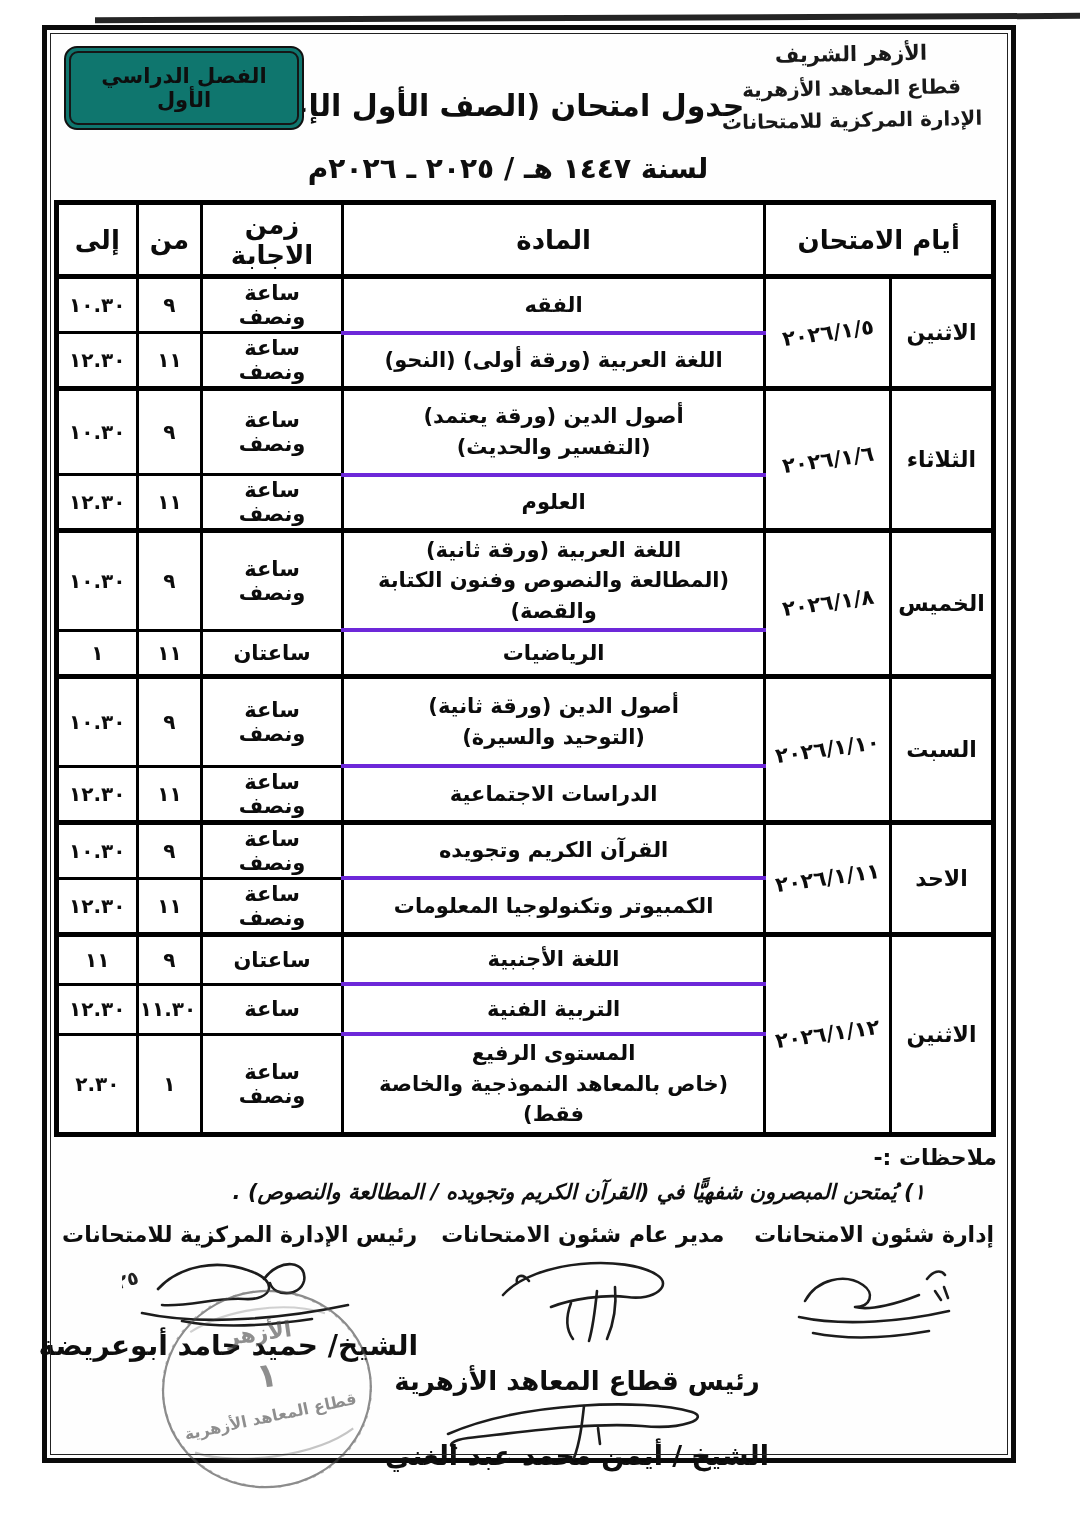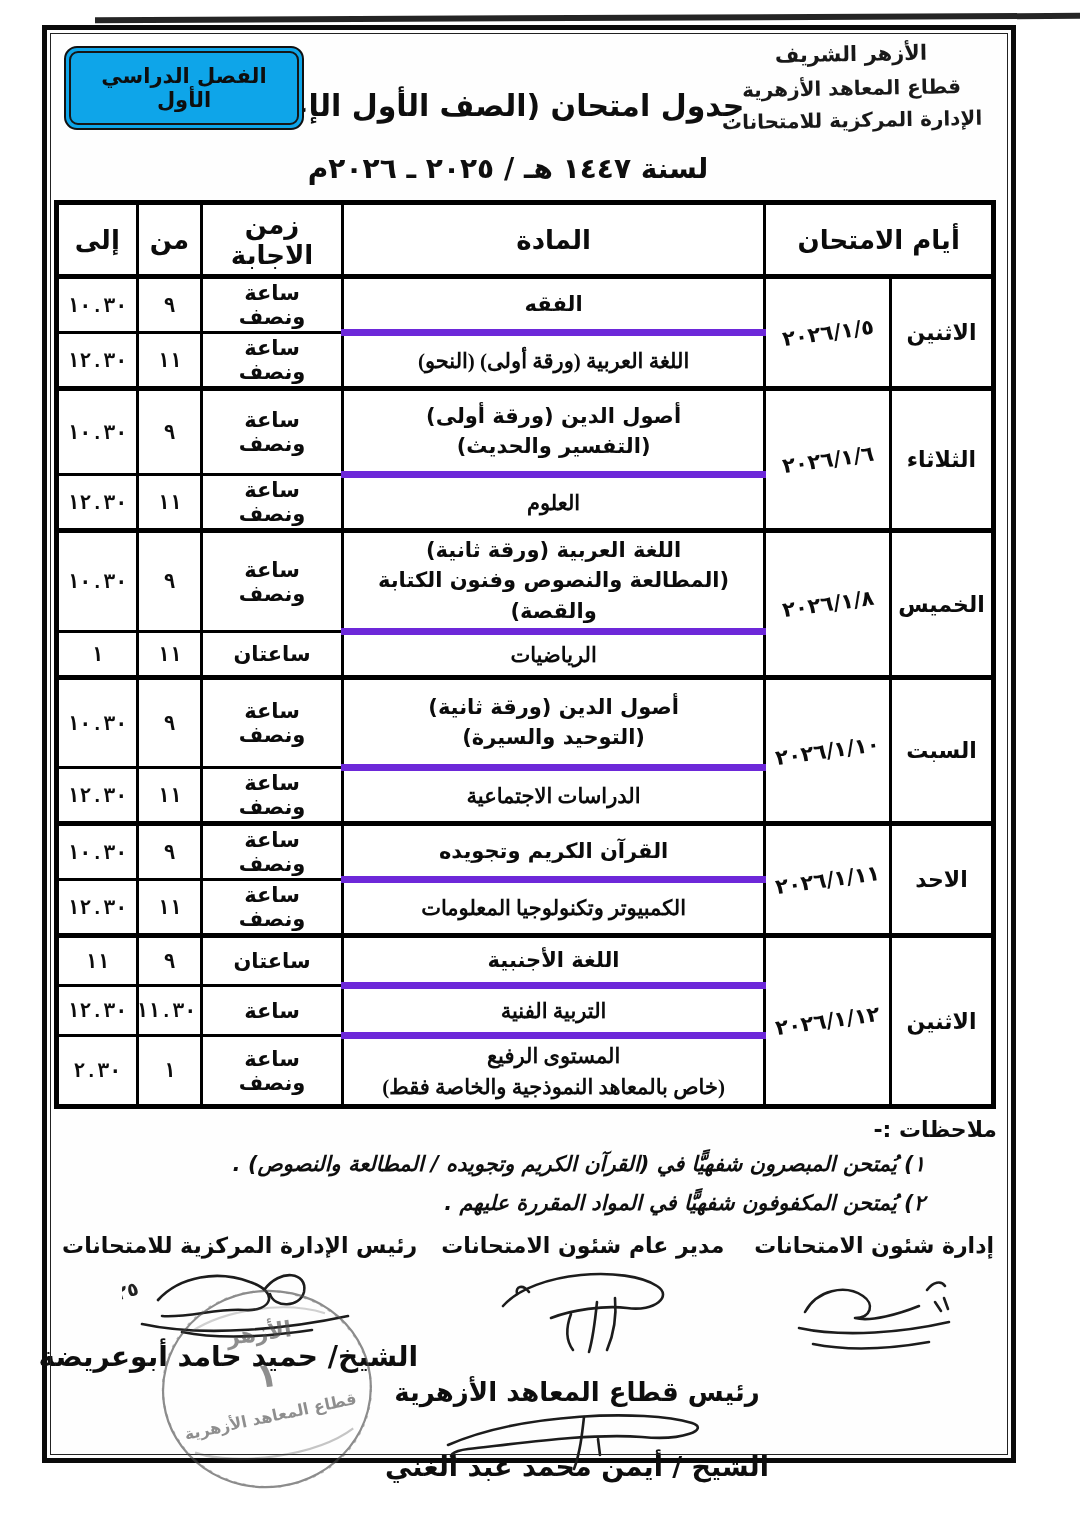--- a/index.html
+++ b/index.html
@@ -27,21 +27,21 @@
   }
   .page::after {
     content: ""; position: absolute; inset: 3px;
     border: 1px solid #222; pointer-events: none;
   }
 
   
   .badge {
     position: absolute; top: 16px; left: 17px; width: 240px;
     border: 2px solid #111; border-radius: 13px; padding: 3px;
-    background: #0ea5e9; z-index: 2;
+    background: #0f766e; z-index: 2;
   }
   .badge-inner {
     border: 2px solid #161616; border-radius: 9px;
     padding: 11px 8px; text-align: center;
     font-size: 21px; letter-spacing: .5px;
   }
 
   
   .org {
     position: absolute; top: 8px; right: 12px; width: 295px;
@@ -69,27 +69,27 @@
   }
   .sched th, .sched td {
     border: 3px solid #000;
     text-align: center; vertical-align: middle;
     font-weight: 700; color: #0c0c0c;
     padding: 2px 4px;
   }
   .sched thead th { height: 74px; font-size: 26px; border-bottom-width: 5px; }
   tr.bs > td { border-top-width: 5px; }           
   td.sub-thin-b { border-bottom: 1px solid #3a3a3a; } 
-  td.sub-thin-t { border-top: 7px solid #6d28d9; font-family: Liberation Serif, serif; }
+  td.sub-thin-t { border-top: 4px solid #6d28d9; }
   td.day  { font-size: 22px; }
   td.date { font-size: 21px; }
   .date-rot { display: inline-block; transform: rotate(-8deg); white-space: nowrap; }
   td.subj { font-size: 21px; line-height: 1.45; }
   td.dur  { font-size: 21px; }
-  td.num  { font-size: 20px; font-family: Liberation Mono, monospace; }
+  td.num  { font-size: 20px; }
   tr.h52 { height: 52px; } tr.h86 { height: 86px; } tr.h47 { height: 47px; }
   tr.h88 { height: 88px; } tr.h46 { height: 46px; } tr.h90 { height: 90px; }
   tr.h51 { height: 51px; } tr.h50 { height: 50px; } tr.h64 { height: 64px; margin-top: 30px; }
 
   
   .notes { margin: 8px 14px 0 20px; }
   .notes-h { font-size: 22px; }
   .note { font-size: 21px; line-height: 1.55; padding-right: 72px; margin-top: 6px; font-style: italic; }
 
   
@@ -178,21 +178,21 @@
           </td>
         <td class="dur">ساعة ونصف</td>
         <td class="num">١١</td>
         <td class="num">١٢.٣٠</td>
       </tr>
 
       <tr class="h86 bs">
         <td class="day" rowspan="2">الثلاثاء</td>
         <td class="date" rowspan="2"><span class="date-rot">٢٠٢٦/١/٦</span></td>
         <td class="subj sub-thin-b">
-            <div>أصول الدين (ورقة أولى)</div>
+            <div>أصول الدين (ورقة يعتمد)</div>
             <div>(التفسير والحديث)</div>
           </td>
         <td class="dur">ساعة ونصف</td>
         <td class="num">٩</td>
         <td class="num">١٠.٣٠</td>
       </tr>
       <tr class="h47">
         <td class="subj sub-thin-t">
             <div>العلوم</div>
             <div></div>
@@ -293,21 +293,20 @@
         <td class="dur">ساعة ونصف</td>
         <td class="num">١</td>
         <td class="num">٢.٣٠</td>
       </tr>
     </tbody>
   </table>
 
   <div class="notes">
     <div class="notes-h">ملاحظات :-</div>
     <div class="note">١) يُمتحن المبصرون شفهيًّا في (القرآن الكريم وتجويده / المطالعة والنصوص) .</div>
-    <div class="note">٢) يُمتحن المكفوفون شفهيًّا في المواد المقررة عليهم .</div>
   </div>
 
   <div class="sig-row">
     <div class="sig-col c1">
       <div class="sig-title">إدارة شئون الامتحانات</div>
       <svg class="sig-svg" width="175" height="100" viewBox="0 0 175 100">
         <path class="ink" d="M18,52 C30,30 58,24 76,36 C88,44 84,58 68,58 C84,62 112,54 132,46"></path>
         <path class="ink" d="M140,30 C146,22 154,20 158,26"></path>
         <path class="ink" d="M12,68 C58,78 118,72 162,62"></path>
         <path class="ink" d="M26,84 C66,92 108,88 142,82"></path>

